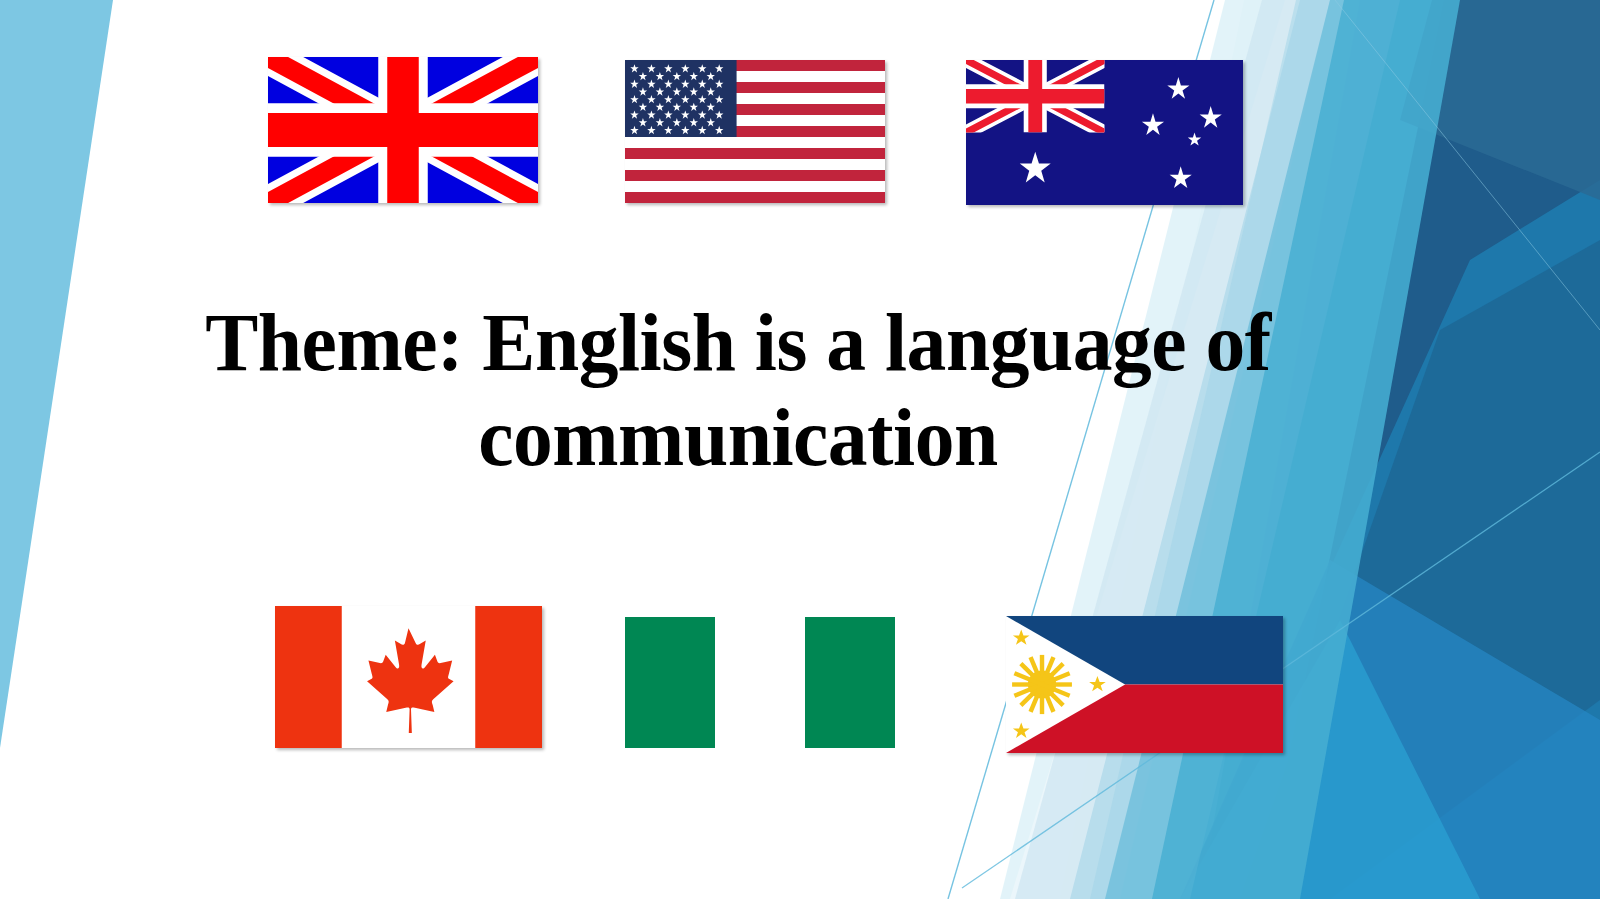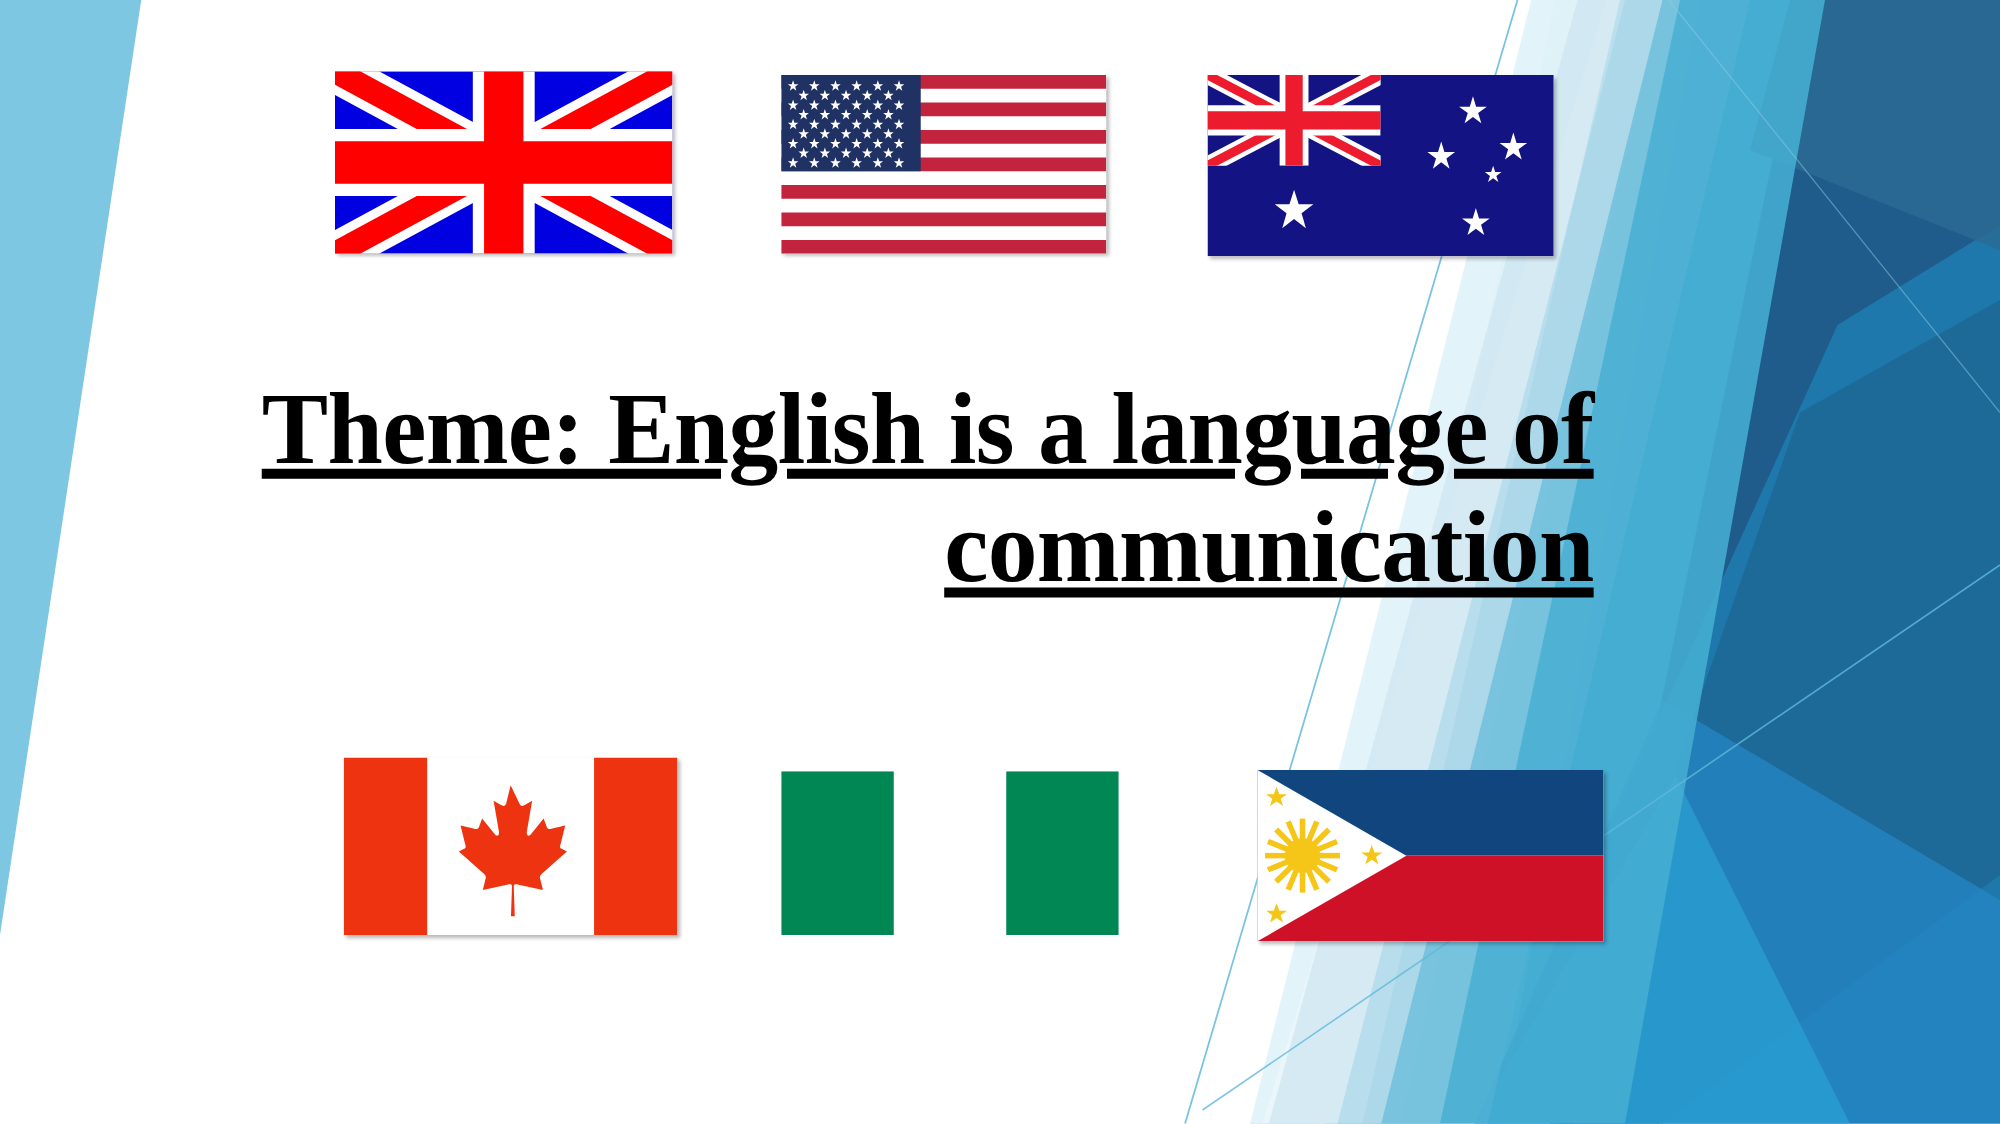--- a/index.html
+++ b/index.html
@@ -24,26 +24,25 @@
     position: absolute;
     inset: 0;
     width: 100%;
     height: 100%;
     pointer-events: none;
   }
 
   
   #title-block {
     position: absolute;
-    left: 152px;
+    left: 168px;
     top: 295px;
     width: 1140px;
-    text-align: right;
+    text-align: center;
     z-index: 5;
-    text-decoration: underline;
   }
   #title-text {
     margin: 0;
     font-family: "Liberation Serif", "DejaVu Serif", serif;
     font-weight: bold;
     font-size: 82px;
     line-height: 1.16;
     color: #000000;
     letter-spacing: -0.5px;
     transform: scaleX(0.97);

